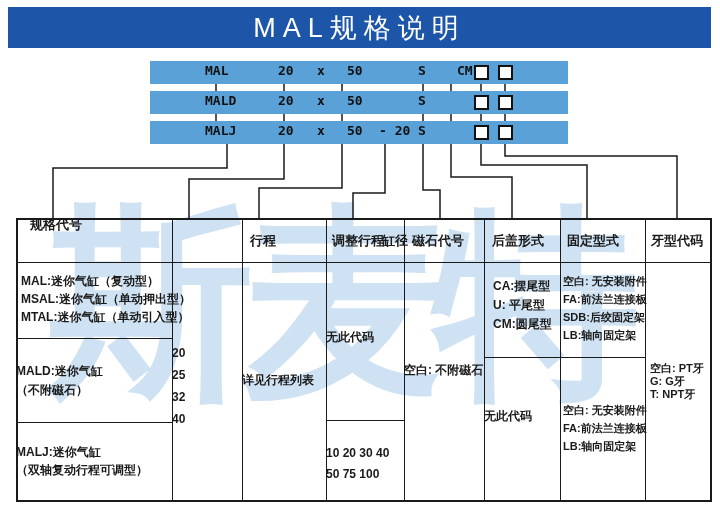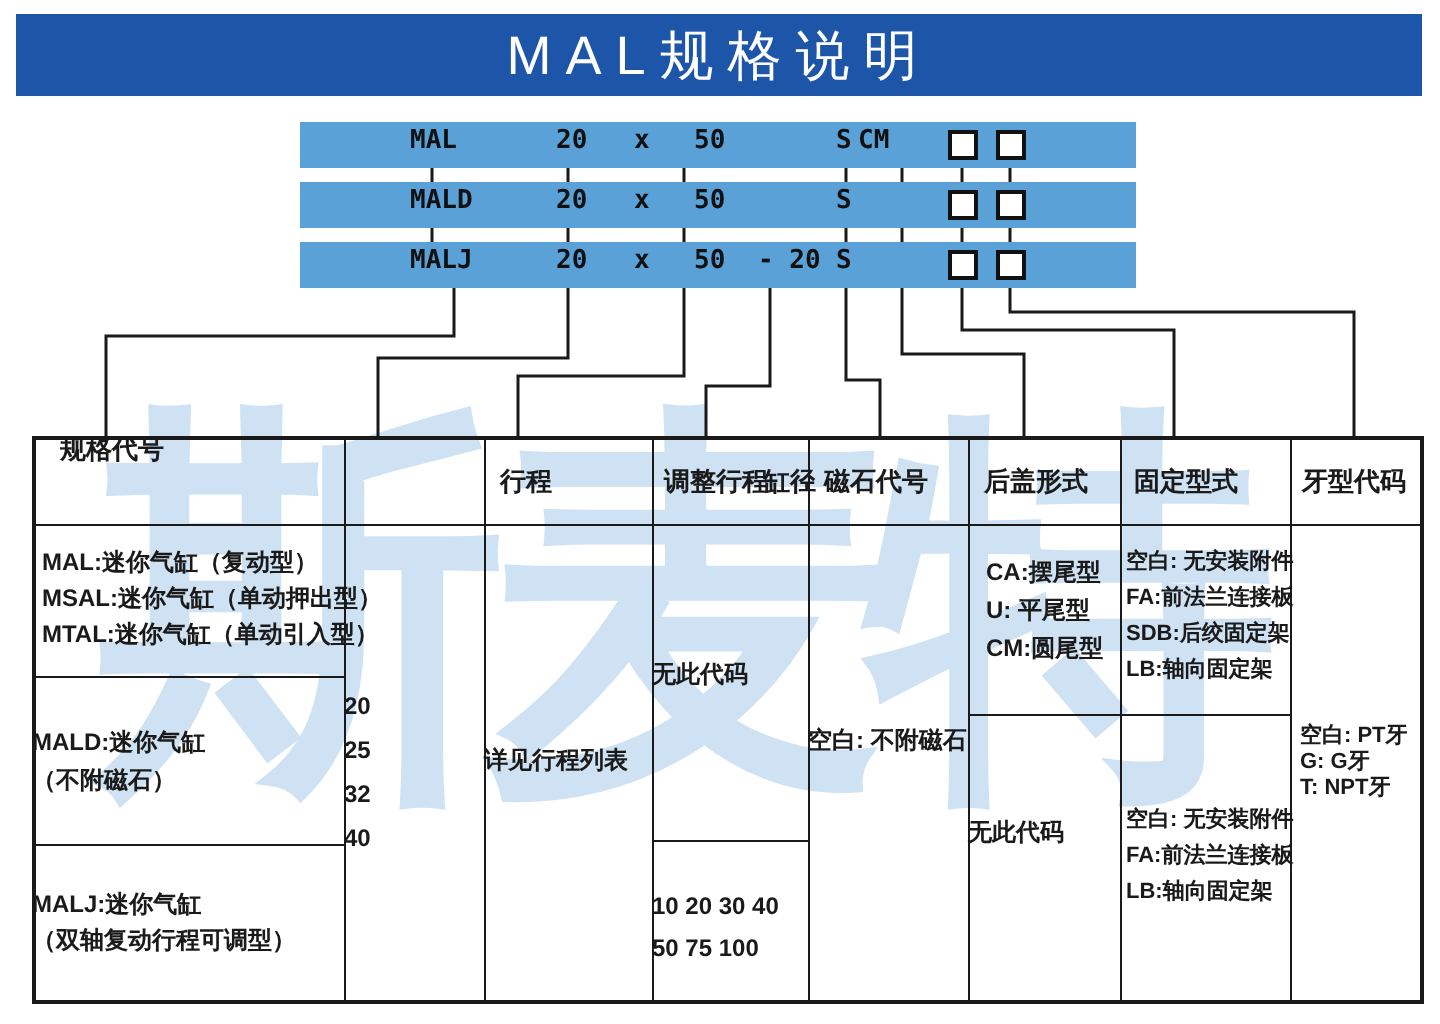--- a/index.html
+++ b/index.html
@@ -12,21 +12,21 @@
   
   .titlebar{position:absolute;left:8px;top:7px;width:703px;height:41px;background:#1d55a8;
             display:flex;align-items:center;justify-content:center;z-index:2;}
   .titlebar span{color:#ffffff;font-size:27px;font-weight:normal;letter-spacing:7px;
                  font-family:"Liberation Sans",sans-serif;}
   
   .mbar{position:absolute;left:150px;width:418px;height:23px;background:#5aa1d8;z-index:2;}
   .mbar span{position:absolute;top:2px;font-family:"DejaVu Sans Mono",monospace;
              font-size:13px;font-weight:bold;color:#111;}
   .b-name{left:55px;}  .b-bore{left:128px;} .b-sep{left:167px;} .b-stroke{left:197px;}
-  .b-adj{left:229px;}  .b-mag{left:268px;}  .b-rear{left:279px;text-align:center;}
+  .b-adj{left:229px;}  .b-mag{left:268px;}  .b-rear{left:307px;text-align:center;}
   .sq{position:absolute;top:4px;width:11px;height:11px;border:2px solid #111;background:#fff;}
   .sq1{left:324px;} .sq2{left:348px;}
   
   svg.conn{position:absolute;left:0;top:0;z-index:1;}
   
   .tframe{position:absolute;left:16px;top:218px;width:692px;height:280px;
           border:2px solid #1a1a1a;z-index:2;background:transparent;}
   .vline,.hline{position:absolute;background:#1a1a1a;z-index:2;}
   .vline{width:1px;top:218px;height:282px;}
   

